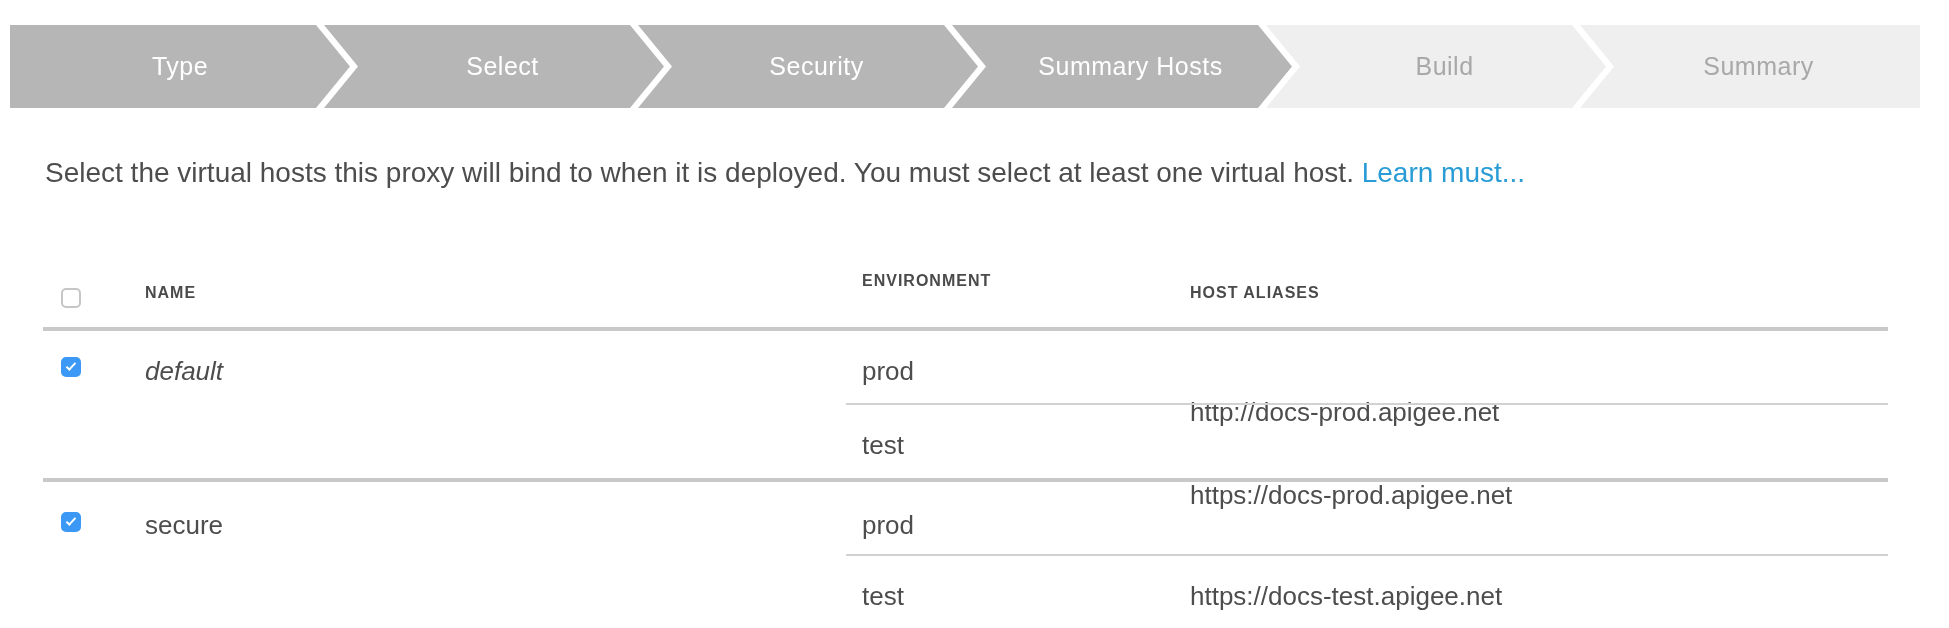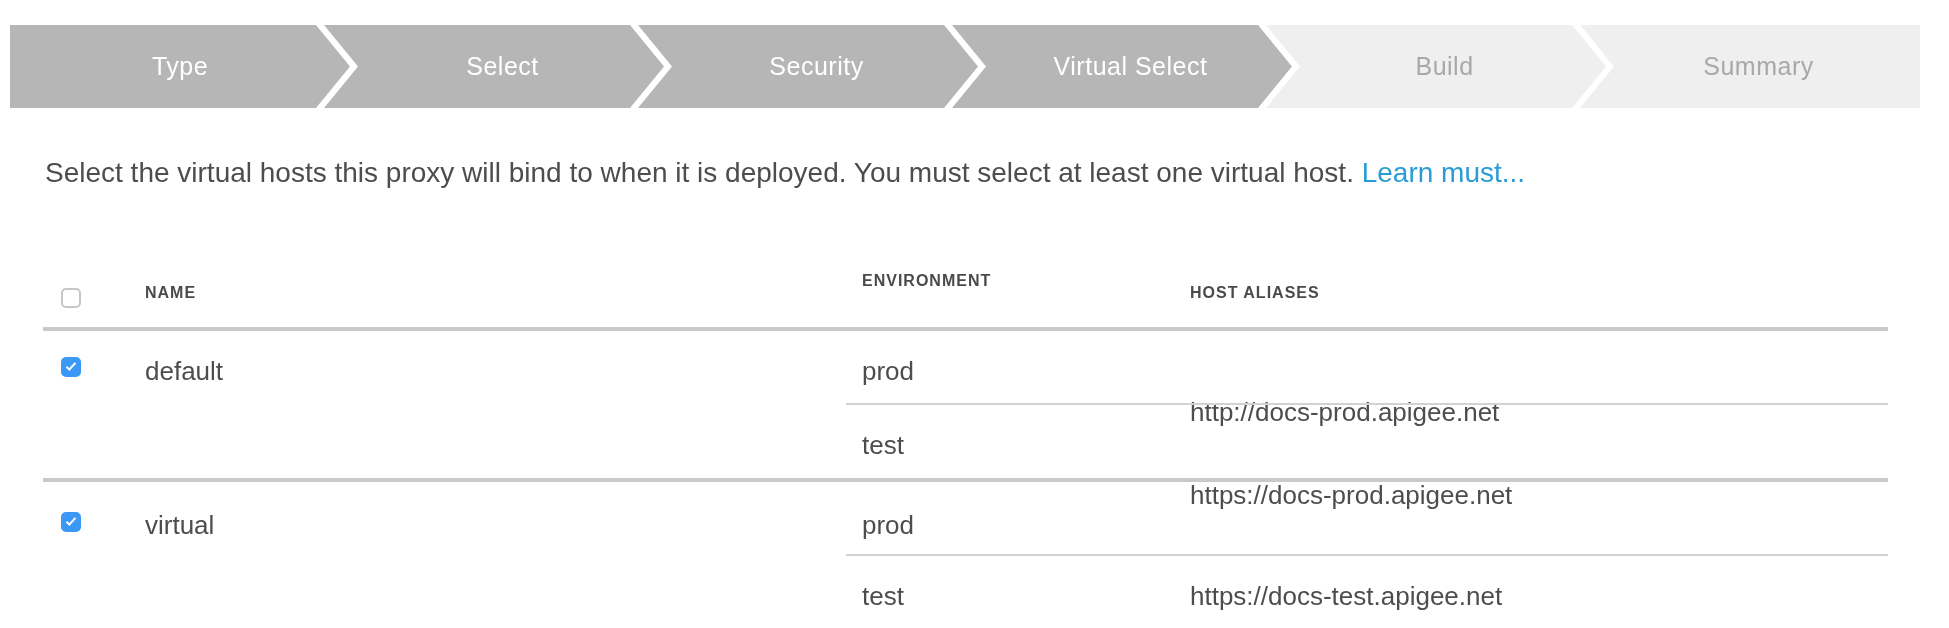--- a/index.html
+++ b/index.html
@@ -98,49 +98,49 @@
 </style>
 </head>
 <body>
 
 <div class="page">
 
   <div class="stepper">
     <div class="step active first">Type</div>
     <div class="step active mid">Select</div>
     <div class="step active mid">Security</div>
-    <div class="step active mid">Virtual Select</div>
+    <div class="step active mid">Summary Hosts</div>
     <div class="step upcoming mid">Build</div>
     <div class="step upcoming last">Summary</div>
   </div>
 
   <div class="description">
     <span>Select the virtual hosts this proxy will bind to when it is deployed. You must select at least one virtual host.</span>
     <a>Learn must...</a>
   </div>
 
   <span class="cb unchecked" style="left:61px; top:288px;"></span>
   <div class="th" style="left:145px; top:284px;">NAME</div>
   <div class="th" style="left:862px; top:272px;">ENVIRONMENT</div>
   <div class="th" style="left:1190px; top:284px;">HOST ALIASES</div>
   <div class="sep thick" style="top:327px;"></div>
 
   <span class="cb checked" style="left:61px; top:357px;">
       <span class="check"></span>
     </span>
-  <div class="cell" style="left:145px; top:356px;">default</div>
+  <div class="cell" style="left:145px; top:356px;font-style:italic;">default</div>
   <div class="cell" style="left:862px; top:356px;">prod</div>
   <div class="cell" style="left:1190px; top:356px;margin-top:41px;">http://docs-prod.apigee.net</div>
   <div class="sep thin" style="top:403px;"></div>
   <div class="cell" style="left:862px; top:430px;">test</div>
   <div class="sep thick" style="top:478px;"></div>
 
   <span class="cb checked" style="left:61px; top:512px;">
       <span class="check"></span>
     </span>
-  <div class="cell" style="left:145px; top:510px;">virtual</div>
+  <div class="cell" style="left:145px; top:510px;">secure</div>
   <div class="cell" style="left:862px; top:510px;">prod</div>
   <div class="cell" style="left:1190px; top:480px;">https://docs-prod.apigee.net</div>
   <div class="sep thin" style="top:554px;"></div>
   <div class="cell" style="left:862px; top:581px;">test</div>
   <div class="cell" style="left:1190px; top:581px;">https://docs-test.apigee.net</div>
 
 </div>
 
 </body></html>

